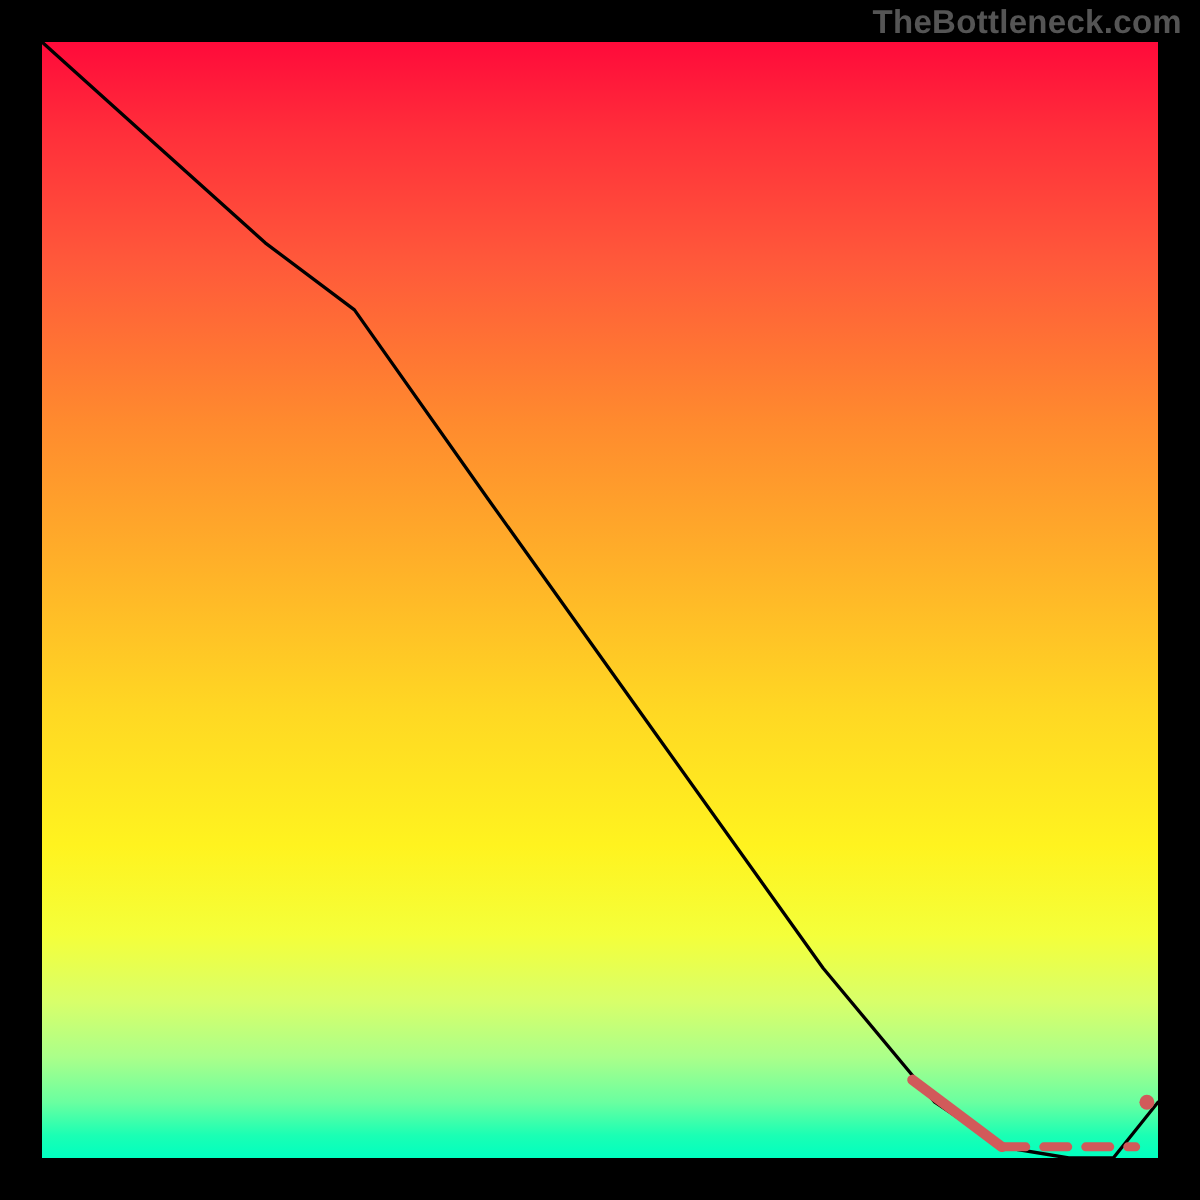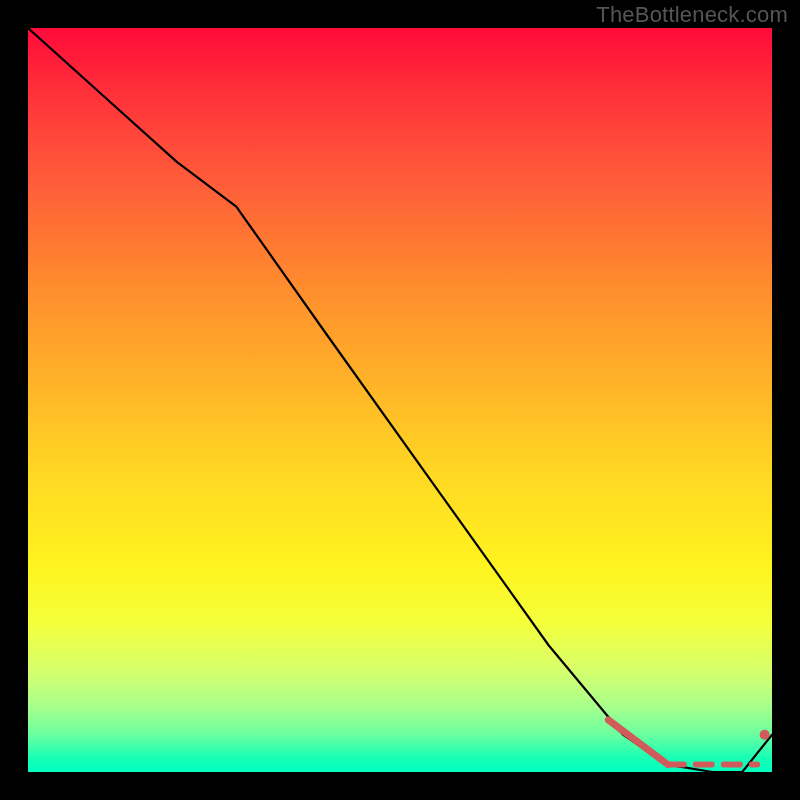--- a/index.html
+++ b/index.html
@@ -16,21 +16,21 @@
     width: 800px;
     height: 800px;
     background: #000;
   }
   .watermark {
     position: absolute;
     top: 2px;
     right: 12px;
     color: #555;
     font-size: 22px;
-    font-weight: 400;
+    font-weight: 700;
     letter-spacing: 0.2px;
     user-select: none;
   }
   .plot {
     position: absolute;
     left: 28px;
     top: 28px;
     width: 744px;
     height: 744px;
     

